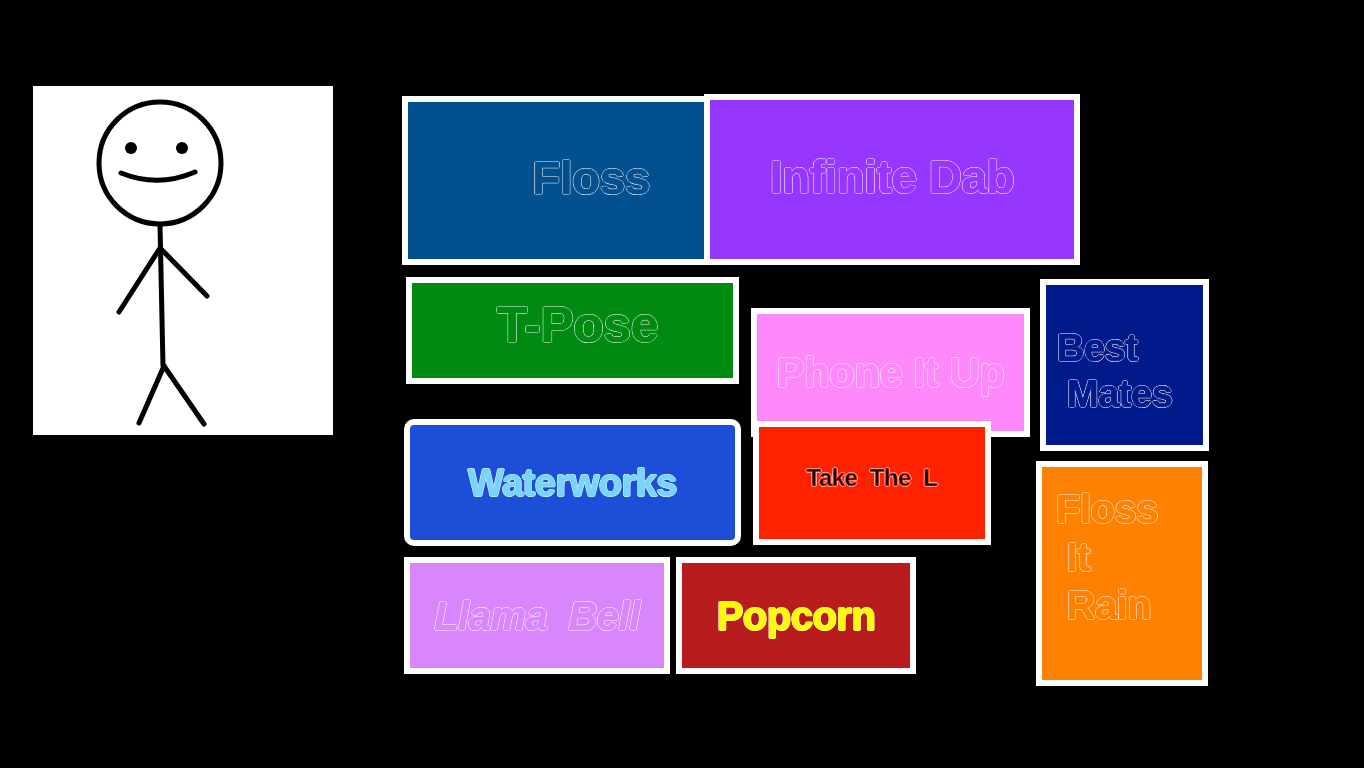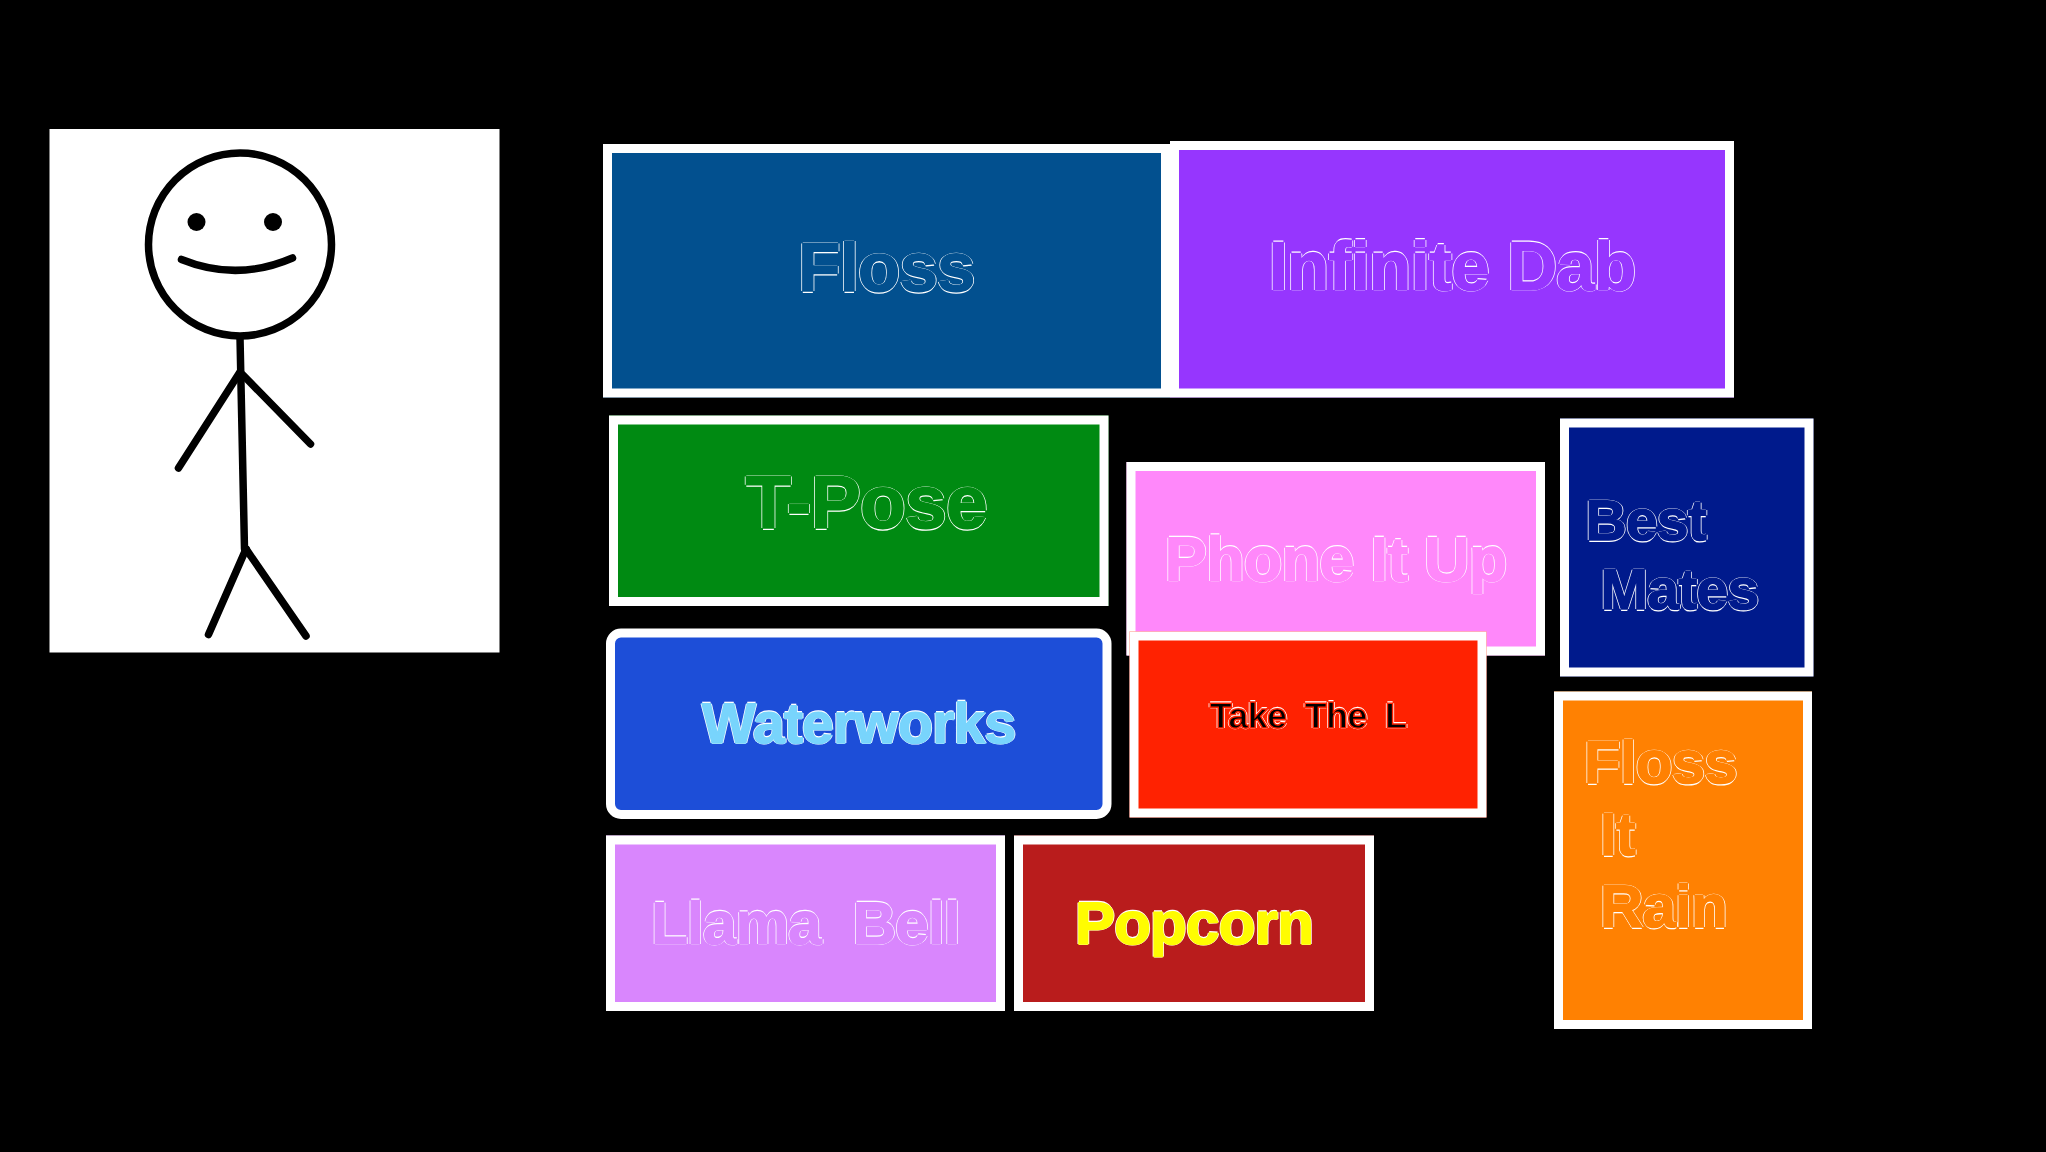--- a/index.html
+++ b/index.html
@@ -25,43 +25,43 @@
     </g>
     <circle cx="98" cy="62" r="6" fill="#000"></circle>
     <circle cx="149" cy="62" r="6" fill="#000"></circle>
   </svg>
 </div>
 
 <div id="emote-grid">
     <div class="btn" style="left: 402px; top: 96px; width: 378px; height: 169px; background: rgb(2, 80, 143); padding: 0px 0px 6px;">
       <span class="label" style="font-size: 46px; text-shadow: rgb(255, 255, 255) 0px 0px 0px, rgb(255, 255, 255) -1px 0px, rgb(255, 255, 255) 1px 0px, rgb(255, 255, 255) 0px -1px, rgb(255, 255, 255) 0px 1px; color: rgb(2, 80, 143); -webkit-text-stroke: 1px rgb(2, 80, 143);">Floss</span>
     </div>
-    <div class="btn" style="left: 780px; top: 94px; width: 376px; height: 171px; background: rgb(150, 54, 254); padding: 0px 0px 6px;">
+    <div class="btn" style="left: 704px; top: 94px; width: 376px; height: 171px; background: rgb(150, 54, 254); padding: 0px 0px 6px;">
       <span class="label" style="font-size: 46px; text-shadow: rgb(255, 255, 255) 0px 0px 0px, rgb(255, 255, 255) -1px 0px, rgb(255, 255, 255) 1px 0px, rgb(255, 255, 255) 0px -1px, rgb(255, 255, 255) 0px 1px; color: rgb(150, 54, 254); -webkit-text-stroke: 1px rgb(150, 54, 254);">Infinite Dab</span>
     </div>
-    <div class="btn" style="left: 406px; top: 277px; width: 333px; height: 127px; background: rgb(0, 138, 18); padding: 0px 0px 12px 10px;">
+    <div class="btn" style="left: 406px; top: 277px; width: 333px; height: 107px; background: rgb(0, 138, 18); padding: 0px 0px 12px 10px;">
       <span class="label" style="font-size: 50px; text-shadow: rgb(255, 255, 255) 0px 0px 0px, rgb(255, 255, 255) -1px 0px, rgb(255, 255, 255) 1px 0px, rgb(255, 255, 255) 0px -1px, rgb(255, 255, 255) 0px 1px; color: rgb(0, 138, 18); -webkit-text-stroke: 1px rgb(0, 138, 18);">T-Pose</span>
     </div>
     <div class="btn" style="left: 751px; top: 278px; width: 279px; height: 129px; background: rgb(255, 136, 250); padding: 0px; margin-top: 30px;">
       <span class="label" style="font-size: 42px; text-shadow: rgb(255, 255, 255) 0px 0px 0px, rgb(255, 255, 255) -1px 0px, rgb(255, 255, 255) 1px 0px, rgb(255, 255, 255) 0px -1px, rgb(255, 255, 255) 0px 1px; color: rgb(255, 136, 250); -webkit-text-stroke: 1px rgb(255, 136, 250);">Phone It Up</span>
     </div>
     <div class="btn" style="left: 1040px; top: 279px; width: 169px; height: 172px; background: rgb(0, 26, 140); align-items: center; justify-content: flex-start; padding: 14px 0px 0px 11px;">
       <span class="label" style="font-size: 38px; text-shadow: rgb(255, 255, 255) 0px 0px 0px, rgb(255, 255, 255) -1px 0px, rgb(255, 255, 255) 1px 0px, rgb(255, 255, 255) 0px -1px, rgb(255, 255, 255) 0px 1px; color: rgb(0, 26, 140); -webkit-text-stroke: 1px rgb(0, 26, 140); line-height: 1.2;">Best
  Mates</span>
     </div>
     <div class="btn" style="left: 404px; top: 419px; width: 337px; height: 127px; background: #1d4ed8; padding: 0px; border-radius: 10px;">
       <span class="label" style="font-size: 38px; text-shadow: rgb(255, 255, 255) 0px 0px 0px, rgb(255, 255, 255) -1px 0px, rgb(255, 255, 255) 1px 0px, rgb(255, 255, 255) 0px -1px, rgb(255, 255, 255) 0px 1px; color: rgb(120, 212, 252); -webkit-text-stroke: 1px rgb(120, 212, 252);">Waterworks</span>
     </div>
     <div class="btn" style="left: 753px; top: 421px; width: 238px; height: 124px; background: rgb(255, 34, 1); padding: 0px 0px 10px;">
       <span class="label" style="font-size: 24px; text-shadow: rgb(255, 255, 255) 0px 0px 0px, rgb(255, 255, 255) -1px 0px, rgb(255, 255, 255) 1px 0px, rgb(255, 255, 255) 0px -1px, rgb(255, 255, 255) 0px 1px; color: #000000; -webkit-text-stroke: 1px rgb(255, 34, 1);">Take  The  L</span>
     </div>
     <div class="btn" style="left: 1036px; top: 461px; width: 172px; height: 225px; background: rgb(255, 129, 2); align-items: flex-start; justify-content: flex-start; padding: 18px 0px 0px 14px;">
       <span class="label" style="font-size: 40px; text-shadow: rgb(255, 255, 255) 0px 0px 0px, rgb(255, 255, 255) -1px 0px, rgb(255, 255, 255) 1px 0px, rgb(255, 255, 255) 0px -1px, rgb(255, 255, 255) 0px 1px; color: rgb(255, 129, 2); -webkit-text-stroke: 1px rgb(255, 129, 2); line-height: 1.2;">Floss
  It
  Rain</span>
     </div>
-    <div class="btn" style="left: 404px; top: 557px; width: 266px; height: 117px; background: rgb(217, 134, 253); padding: 0px;">
+    <div class="btn" style="left: 404px; top: 557px; width: 266px; height: 117px; background: rgb(217, 134, 253); padding: 0px; font-style: italic;">
       <span class="label" style="font-size: 40px; text-shadow: rgb(255, 255, 255) 0px 0px 0px, rgb(255, 255, 255) -1px 0px, rgb(255, 255, 255) 1px 0px, rgb(255, 255, 255) 0px -1px, rgb(255, 255, 255) 0px 1px; color: rgb(217, 134, 253); -webkit-text-stroke: 1px rgb(217, 134, 253);">Llama  Bell</span>
     </div>
     <div class="btn" style="left: 676px; top: 557px; width: 240px; height: 117px; background: #b91c1c; padding: 0px;">
       <span class="label" style="font-size: 40px; text-shadow: rgb(255, 255, 255) 0px 0px 0px, rgb(255, 255, 255) -1px 0px, rgb(255, 255, 255) 1px 0px, rgb(255, 255, 255) 0px -1px, rgb(255, 255, 255) 0px 1px; color: rgb(255, 252, 1); -webkit-text-stroke: 1px rgb(255, 252, 1);">Popcorn</span>
     </div>
   </div>
 
 </body></html>

